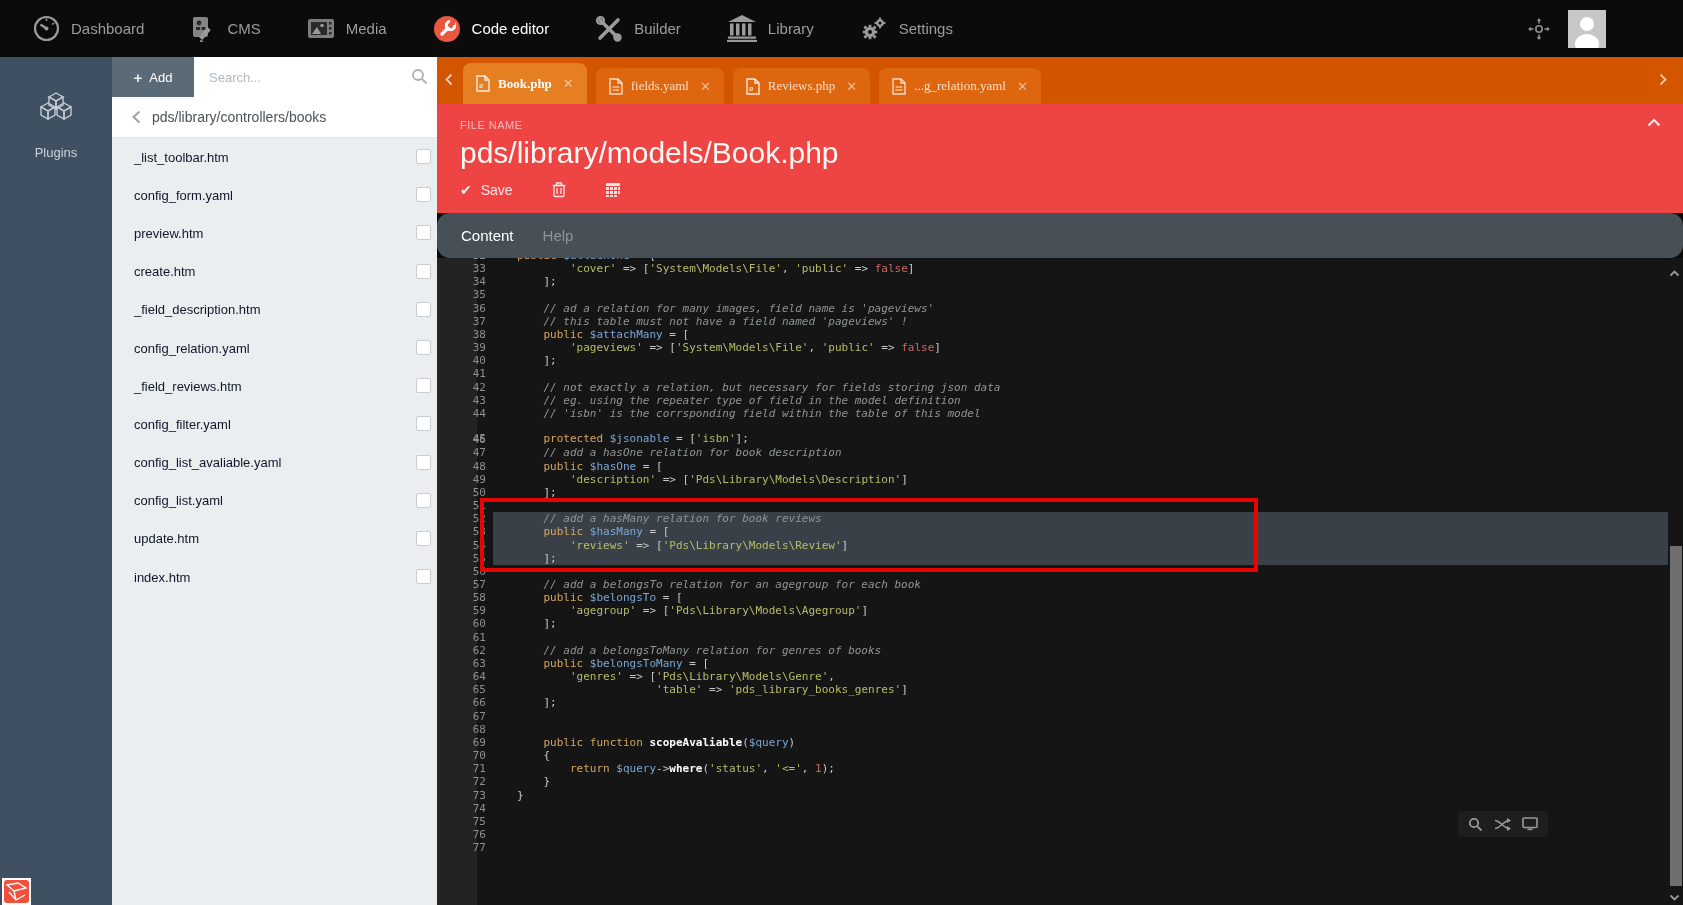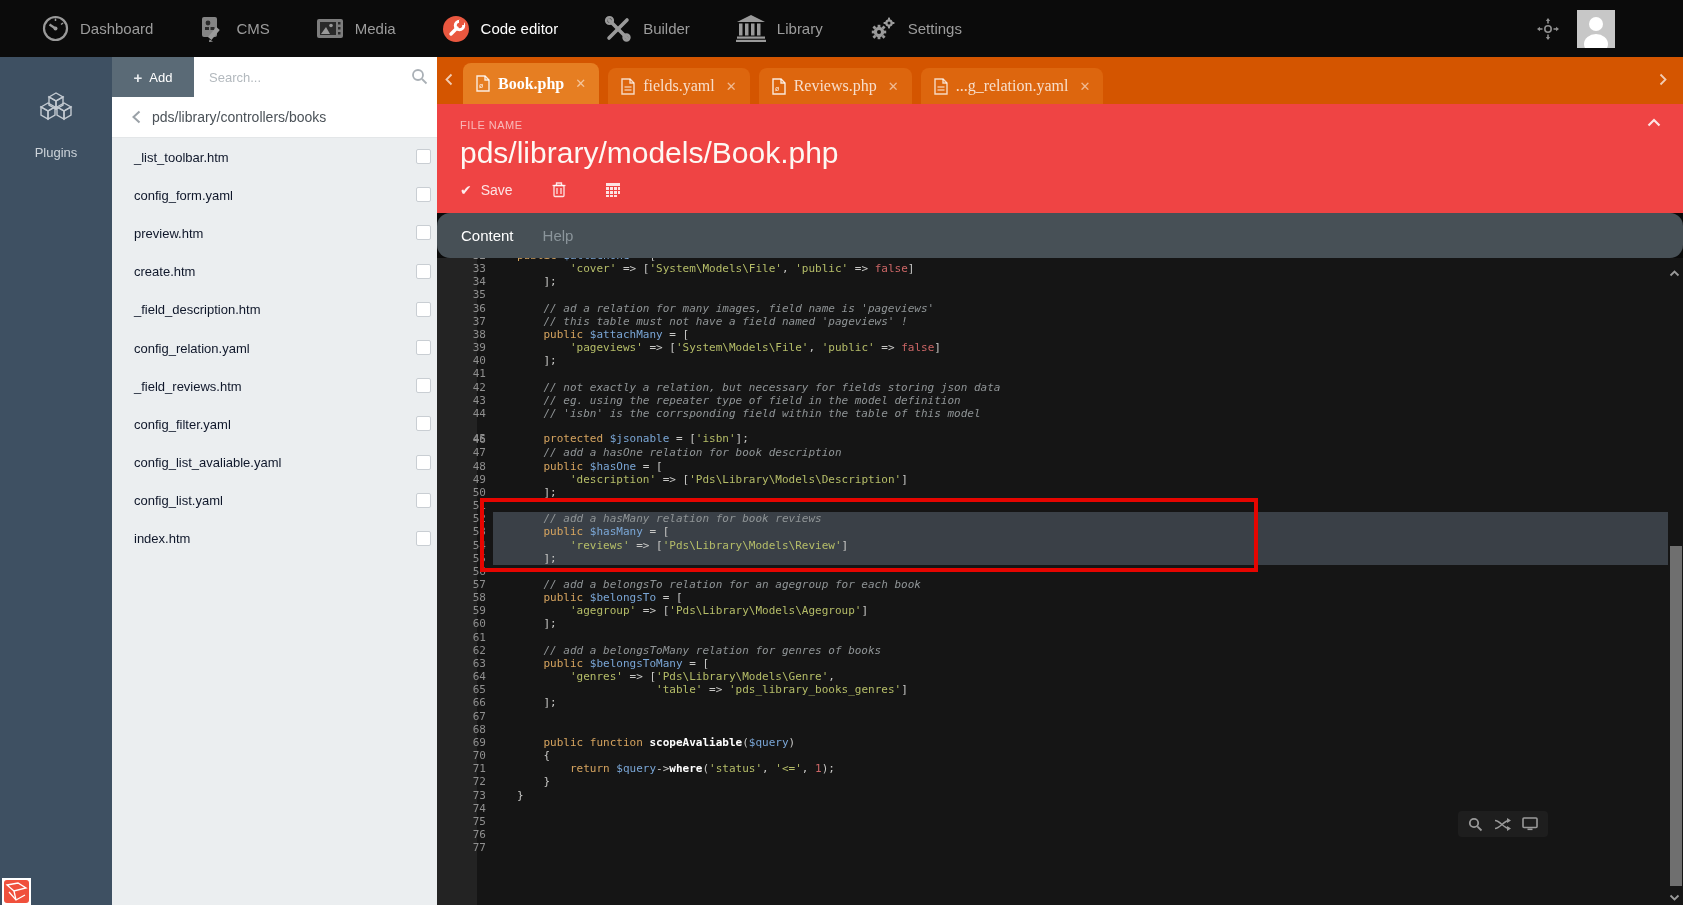--- a/index.html
+++ b/index.html
@@ -1,20 +1,20 @@
 <!DOCTYPE html>
 <html><head>
 <meta charset="utf-8">
 <style>
   html,body{margin:0;padding:0;}
   body{width:1683px;height:905px;overflow:hidden;background:#0b0b0b;
        font-family:"Liberation Sans",sans-serif;position:relative;}
 
   
-  .topnav{position:absolute;left:9px;top:0;width:1618px;height:57px;background:#0b0b0b;
+  .topnav{position:absolute;left:0;top:0;width:1618px;height:57px;background:#0b0b0b;
           display:flex;align-items:center;padding-left:10px;box-sizing:border-box;}
   .nav-item{display:flex;align-items:center;gap:11px;height:100%;padding:0 23px;cursor:pointer;}
   .nav-item .lbl{font-size:15px;color:#9c9c9c;}
   .nav-item.active .lbl{color:#ffffff;}
   .nav-right{margin-left:auto;display:flex;align-items:center;gap:18px;padding-right:12px;}
   .avatar{width:38px;height:38px;background:#c7c7c7;display:flex;align-items:flex-end;justify-content:center;overflow:hidden;}
 
   
   .sidebar{position:absolute;left:0;top:57px;width:112px;height:848px;background:#3e5062;}
   .plugins-item{margin-top:30px;text-align:center;cursor:pointer;}
@@ -40,21 +40,21 @@
   .file-row{height:38.2px;display:flex;align-items:center;padding-left:22px;position:relative;cursor:pointer;}
   .file-row .fname{font-size:13px;color:#0f172a;}
   .file-row .cbox{position:absolute;right:6px;top:11px;width:15px;height:15px;background:#fff;
                   border:1px solid #c9ced3;border-radius:2px;box-sizing:border-box;}
 
   
   .editor-pane{position:absolute;left:437px;top:57px;width:1246px;height:848px;}
   .tabbar{height:47px;background:#d45500;position:relative;display:flex;align-items:flex-end;padding-left:26px;box-sizing:border-box;}
   .tab{height:36px;margin-right:9px;padding:0 13px;display:flex;align-items:center;gap:8px;
        border-radius:8px 8px 0 0;background:#dd660e;cursor:pointer;}
-  .tab .tlbl{font-family:"Liberation Serif",serif;font-size:16px;color:rgba(255,255,255,0.78);}
+  .tab .tlbl{font-family:"Liberation Serif",serif;font-size:13px;color:rgba(255,255,255,0.78);}
   .tab .close{font-size:13px;color:rgba(255,255,255,0.55);margin-left:3px;cursor:pointer;}
   .tab.active{background:#e67e22;height:41px;}
   .tab.active .tlbl{color:#fff;font-weight:bold;}
   .tab-scroll-left{position:absolute;left:8px;top:16px;cursor:pointer;}
   .tab-scroll-right{position:absolute;right:16px;top:16px;cursor:pointer;}
 
   .fileheader{height:109px;background:#ef4444;padding-left:23px;position:relative;box-sizing:border-box;}
   .fh-label{padding-top:15px;font-size:11px;color:rgba(255,255,255,0.62);letter-spacing:0.5px;}
   .fh-title{margin-top:5px;font-size:30px;font-weight:300;color:#fdf8f3;}
   .fh-actions{margin-top:11px;display:flex;align-items:center;}
@@ -318,20 +318,24 @@
       <li class="file-row">
         <span class="fname">config_filter.yaml</span>
                   <span class="cbox"></span>
       </li>
       <li class="file-row">
         <span class="fname">config_list_avaliable.yaml</span>
                   <span class="cbox"></span>
       </li>
       <li class="file-row">
         <span class="fname">config_list.yaml</span>
+                  <span class="cbox"></span>
+      </li>
+      <li class="file-row">
+        <span class="fname">update.htm</span>
                   <span class="cbox"></span>
       </li>
       <li class="file-row">
         <span class="fname">index.htm</span>
                   <span class="cbox"></span>
       </li>
     </ul>
 </div>
 
 <div class="editor-pane">

